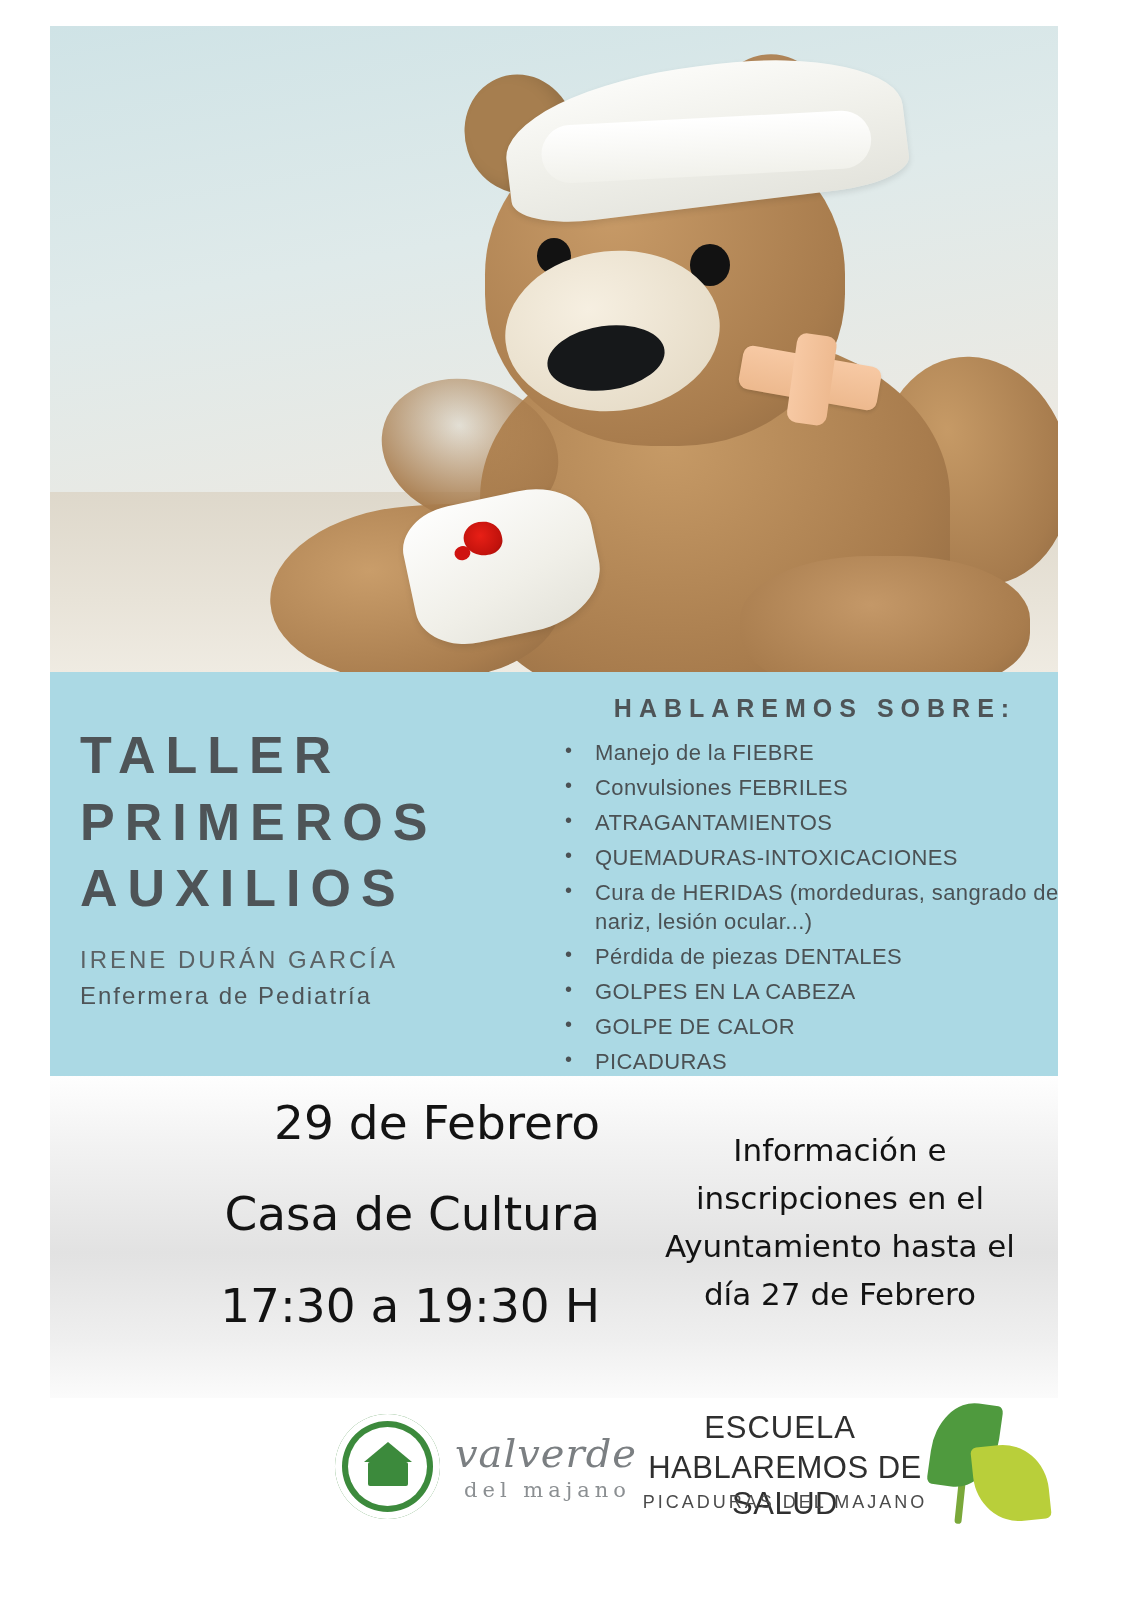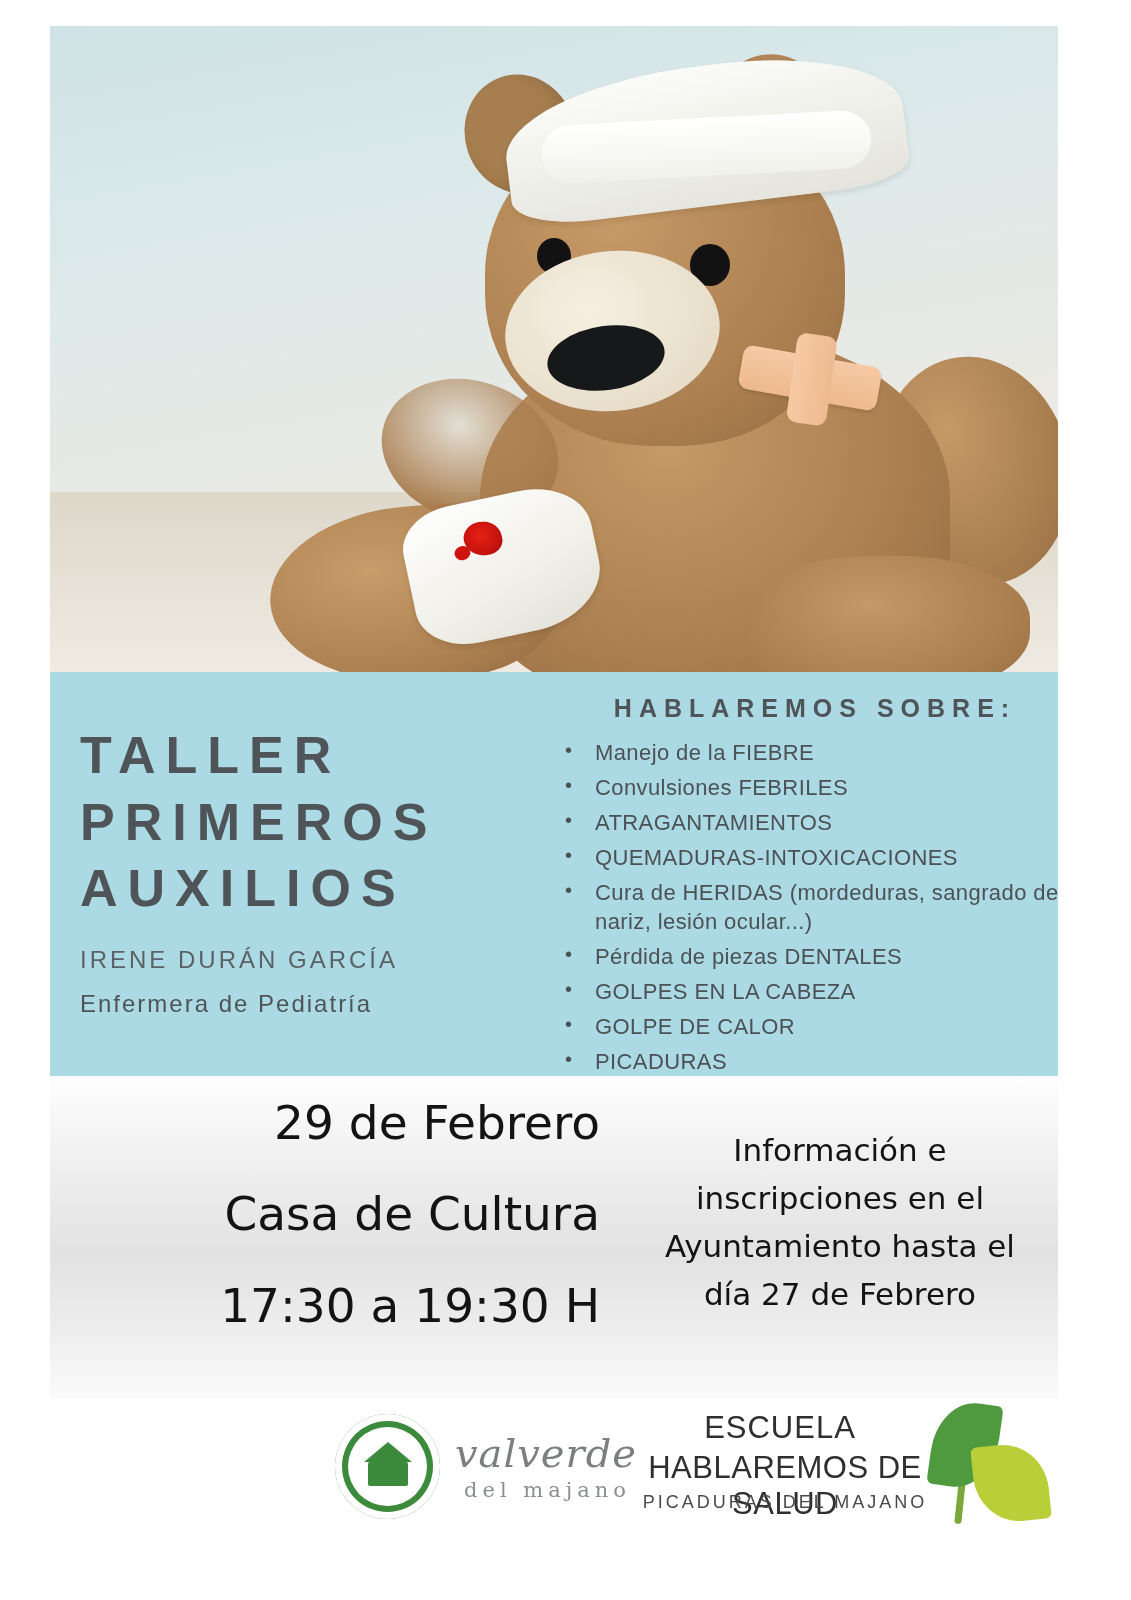--- a/index.html
+++ b/index.html
@@ -240,21 +240,21 @@
     margin: 0;
   }
   .speaker-name {
     margin-top: 24px;
     font-family: "Liberation Sans", sans-serif;
     font-size: 24px;
     letter-spacing: 3px;
     color: #5b6265;
   }
   .speaker-role {
-    margin-top: 16px;
+    margin-top: 8px;
     font-family: "Liberation Sans", sans-serif;
     font-size: 24px;
     letter-spacing: 2px;
     color: #4e5457;
   }
   .topics-heading {
     position: absolute;
     left: 545px;
     top: 22px;
     width: 440px;

